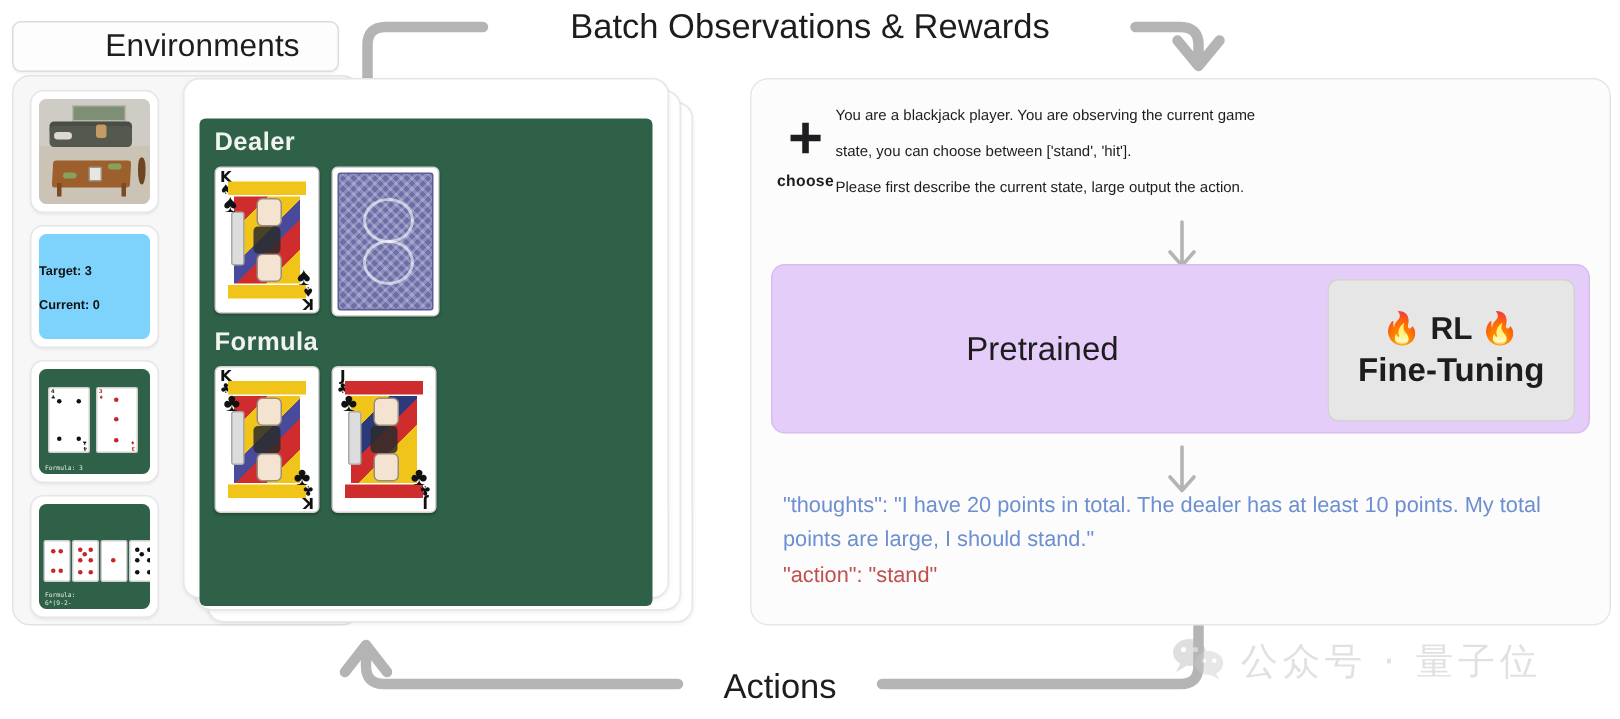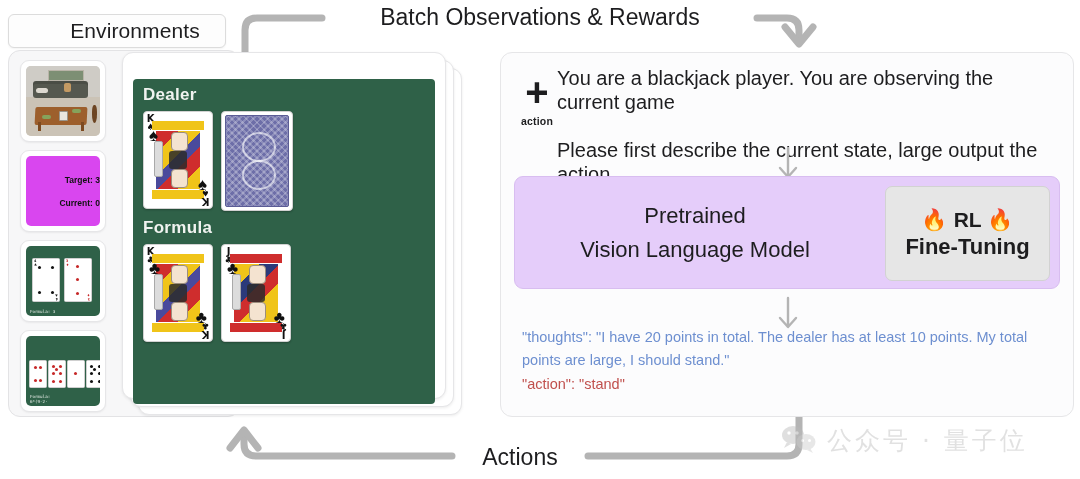--- a/index.html
+++ b/index.html
@@ -48,22 +48,22 @@
   .room .sofaback{position:absolute;left:10%;top:22%;width:74%;height:8%;background:#4a4d45;border-radius:3px 3px 0 0;}
   .room .cushion{position:absolute;left:14%;top:31%;width:16%;height:8%;background:#ddd9d0;border-radius:4px;}
   .room .lamp{position:absolute;left:52%;top:24%;width:9%;height:13%;background:#c49a63;border-radius:2px;}
   .room .table{position:absolute;left:12%;top:58%;width:70%;height:26%;background:#9d5f2c;border-radius:2px;transform:skewX(-3deg);}
   .room .tleg{position:absolute;width:3px;height:9px;background:#7d4a20;}
   .room .cup{position:absolute;width:7px;height:8px;background:#e9e6df;border:1px solid #9a968d;border-radius:1px;}
   .room .item{position:absolute;width:9px;height:4px;background:#86a35c;border-radius:2px;}
   .room .guitar{position:absolute;right:4%;top:56%;width:7%;height:26%;background:#6d4522;border-radius:40% 40% 50% 50%;}
 
   
-  .tc{position:absolute;inset:0;background:#d946ef;display:flex;flex-direction:column;
-      align-items:flex-end;justify-content:center;gap:13px;}
+  .tc{position:absolute;inset:0;background:#7dd3fc;display:flex;flex-direction:column;
+      align-items:flex-start;justify-content:center;gap:13px;}
   .tc div{font-size:8.5px;font-weight:bold;color:#111;}
 
   
   .felt{position:absolute;inset:0;background:#2f6148;}
   .pcard{position:absolute;background:#fff;border:1px solid #cfcfcf;border-radius:1.5px;}
   .pip{position:absolute;width:3px;height:3px;border-radius:50%;}
   .pip.red{background:#c62828;}
   .pip.blk{background:#111;}
   .corner{position:absolute;font-size:3.4px;line-height:3.6px;font-weight:bold;
           font-family:"DejaVu Sans",sans-serif;}
@@ -135,21 +135,21 @@
   
   #right-panel{
     left:500px;top:52px;width:572px;height:363px;
     background:#fcfcfd;border:1px solid #e6e6e8;border-radius:12px;
   }
   #concat-block{left:513px;top:72px;width:48px;height:62px;text-align:center;}
   #concat-plus{font-size:40px;line-height:40px;font-weight:bold;color:#1d1d1f;}
   #concat-cap{font-size:10.5px;font-weight:bold;color:#1d1d1f;margin-top:3px;letter-spacing:.2px;}
   #prompt-text{
     left:557px;top:66px;width:498px;
-    font-size:20px;line-height:24px;color:#1d1d1f;
+    font-size:10px;line-height:24px;color:#1d1d1f;
   }
 
   .dn-arrow{position:absolute;width:26px;height:34px;}
   #arrow-1{left:775px;top:146px;}
   #arrow-2{left:775px;top:296px;}
 
   
   #model-box{
     left:514px;top:176px;width:544px;height:111px;
     background:#e5cdfa;border:1px solid #d8bdf0;border-radius:9px;
@@ -381,37 +381,36 @@
         </div>
 
       </div>
     </div>
   </div>
 
   <div class="abs" id="right-panel"></div>
 
   <div class="abs" id="concat-block">
     <div id="concat-plus">+</div>
-    <div id="concat-cap">action</div>
+    <div id="concat-cap">choose</div>
   </div>
 
   <div class="abs" id="prompt-text">
     <span>You are a blackjack player. You are observing the current game</span><br>
-    <br>
+    <span>state, you can choose between ['stand', 'hit'].</span><br>
     <span>Please first describe the current state, large output the action.</span>
   </div>
 
   <svg class="dn-arrow" id="arrow-1" viewBox="0 0 26 34" xmlns="http://www.w3.org/2000/svg">
     <path d="M13,2 L13,29 M5,22 L13,31 L21,22" fill="none" stroke="#b4b4b4" stroke-width="2.4" stroke-linecap="round" stroke-linejoin="round"></path>
   </svg>
 
   <div class="abs" id="model-box">
     <div id="model-text">
       <div>Pretrained</div>
-      <div>Vision Language Model</div>
     </div>
     <div id="rl-box">
       <div id="rl-line1">🔥 RL 🔥</div>
       <div id="rl-line2">Fine-Tuning</div>
     </div>
   </div>
 
   <svg class="dn-arrow" id="arrow-2" viewBox="0 0 26 34" xmlns="http://www.w3.org/2000/svg">
     <path d="M13,2 L13,29 M5,22 L13,31 L21,22" fill="none" stroke="#b4b4b4" stroke-width="2.4" stroke-linecap="round" stroke-linejoin="round"></path>
   </svg>

